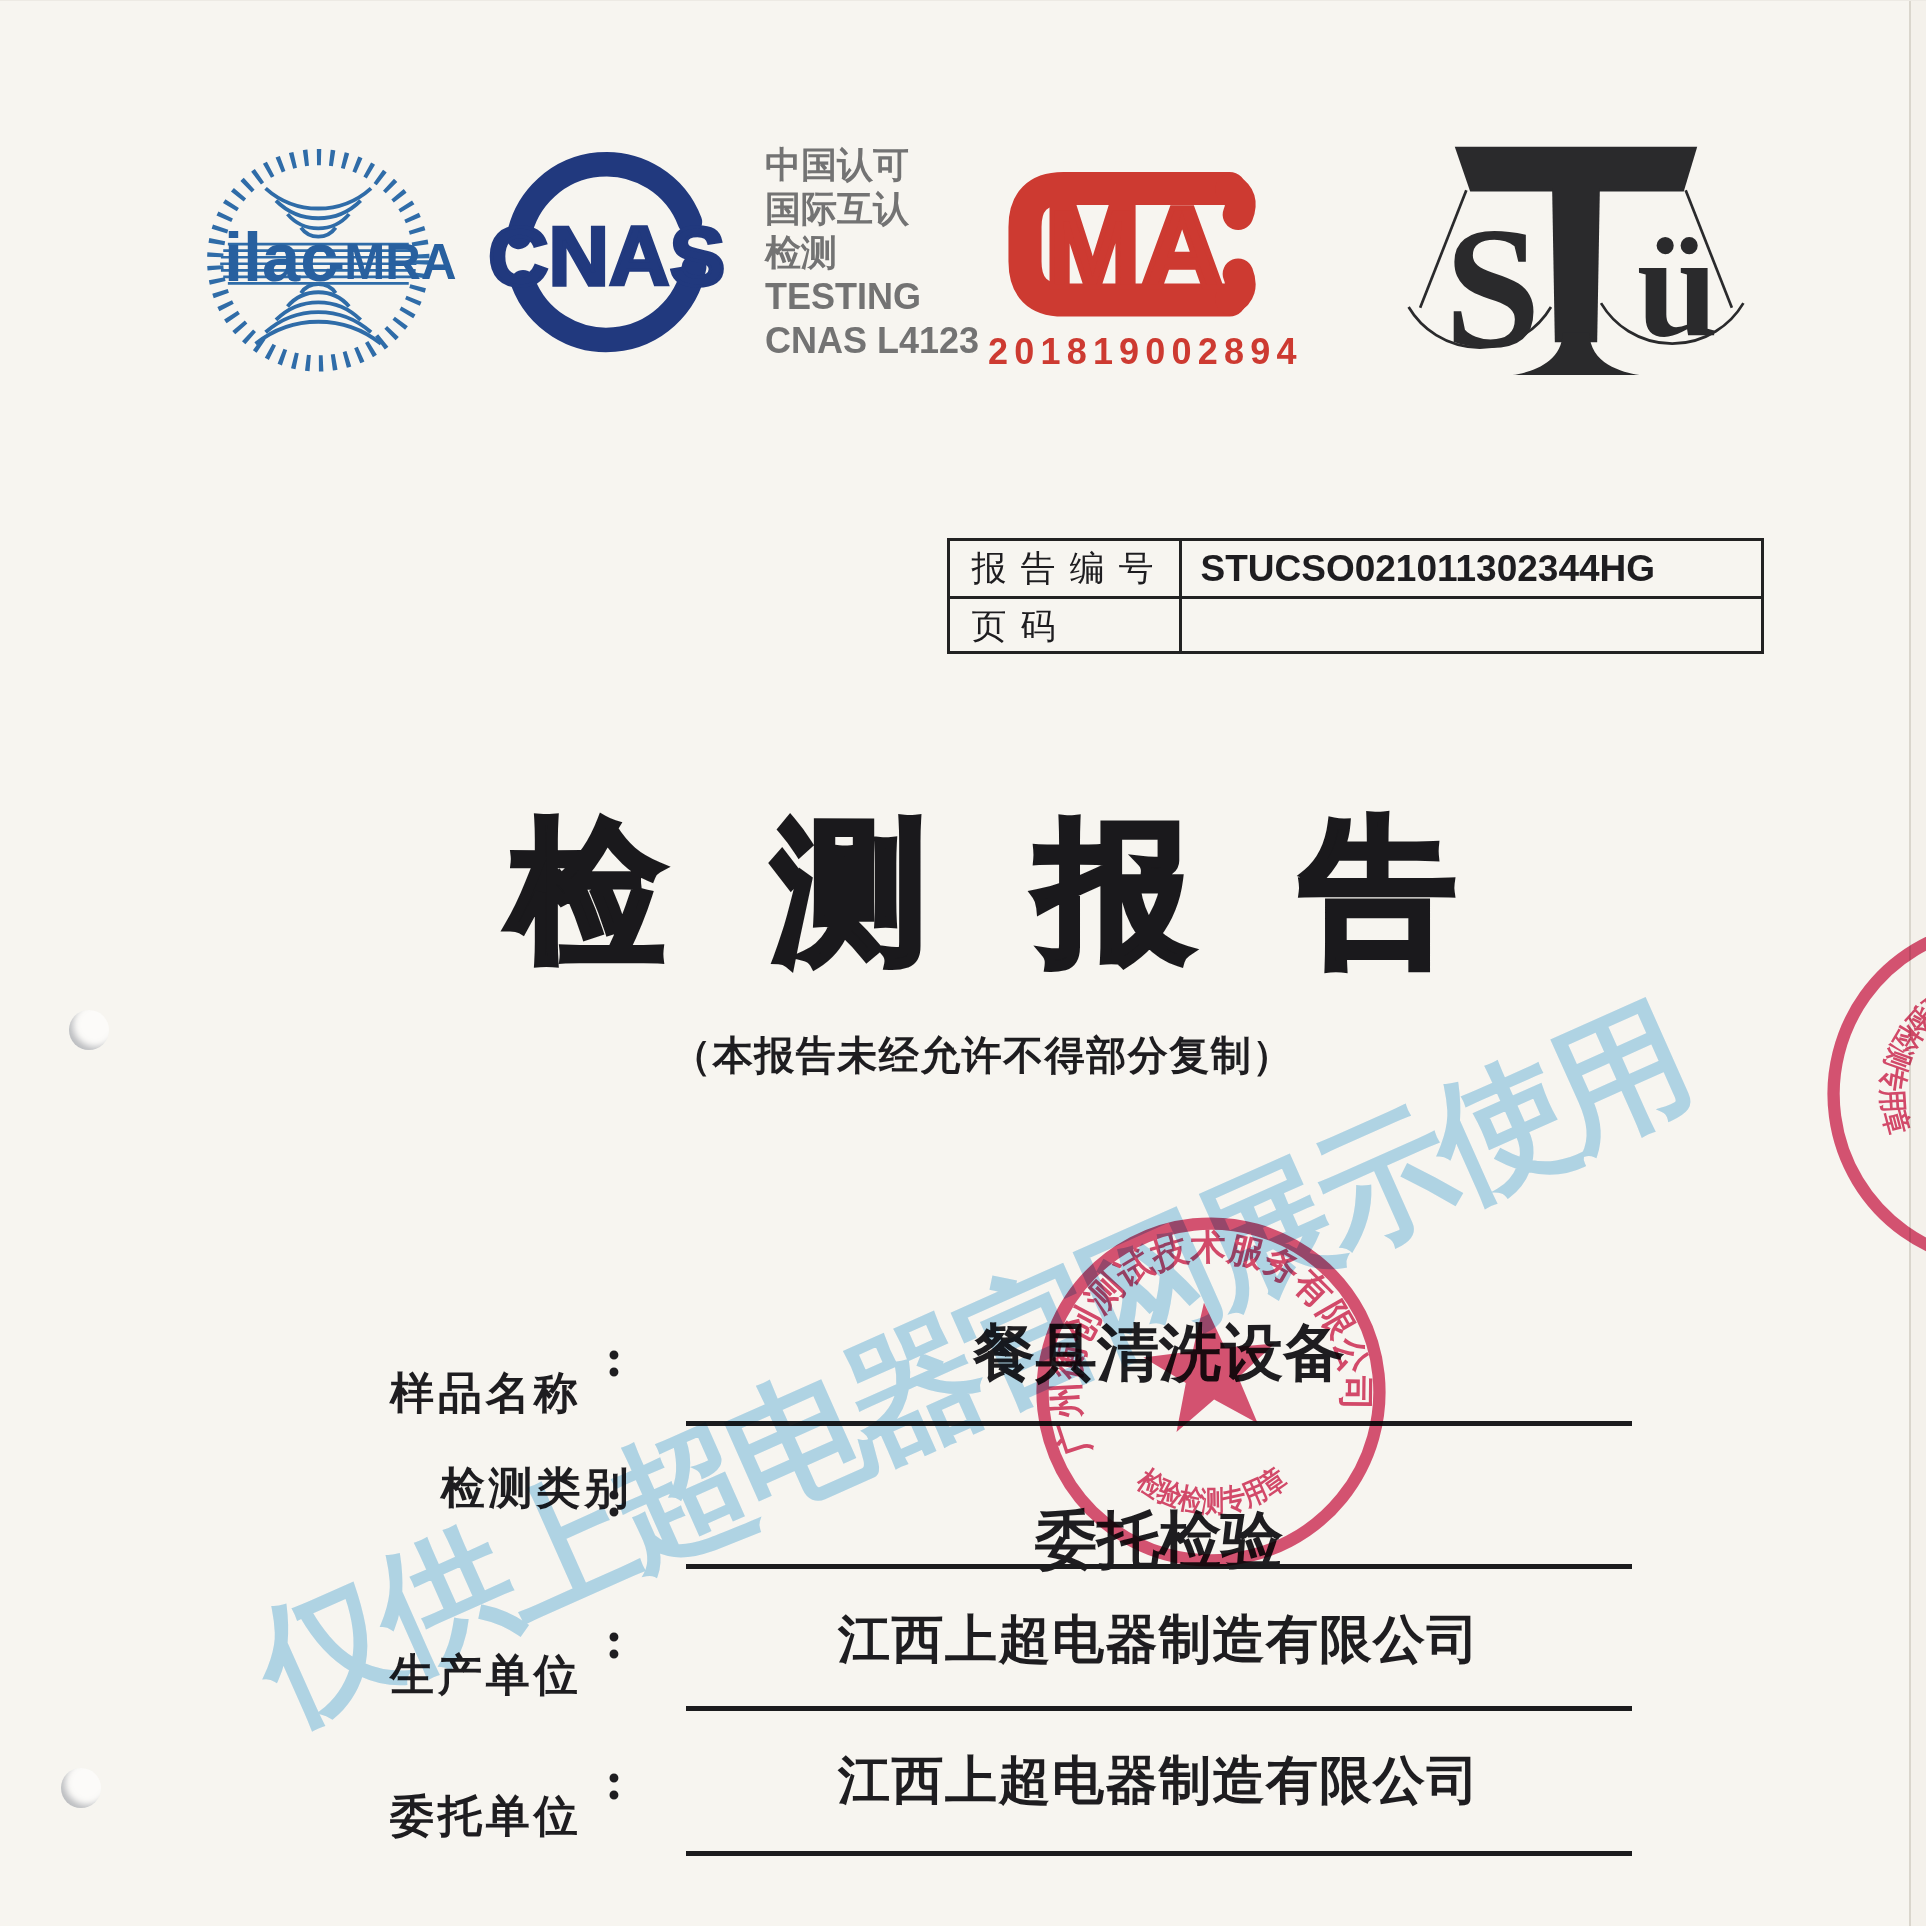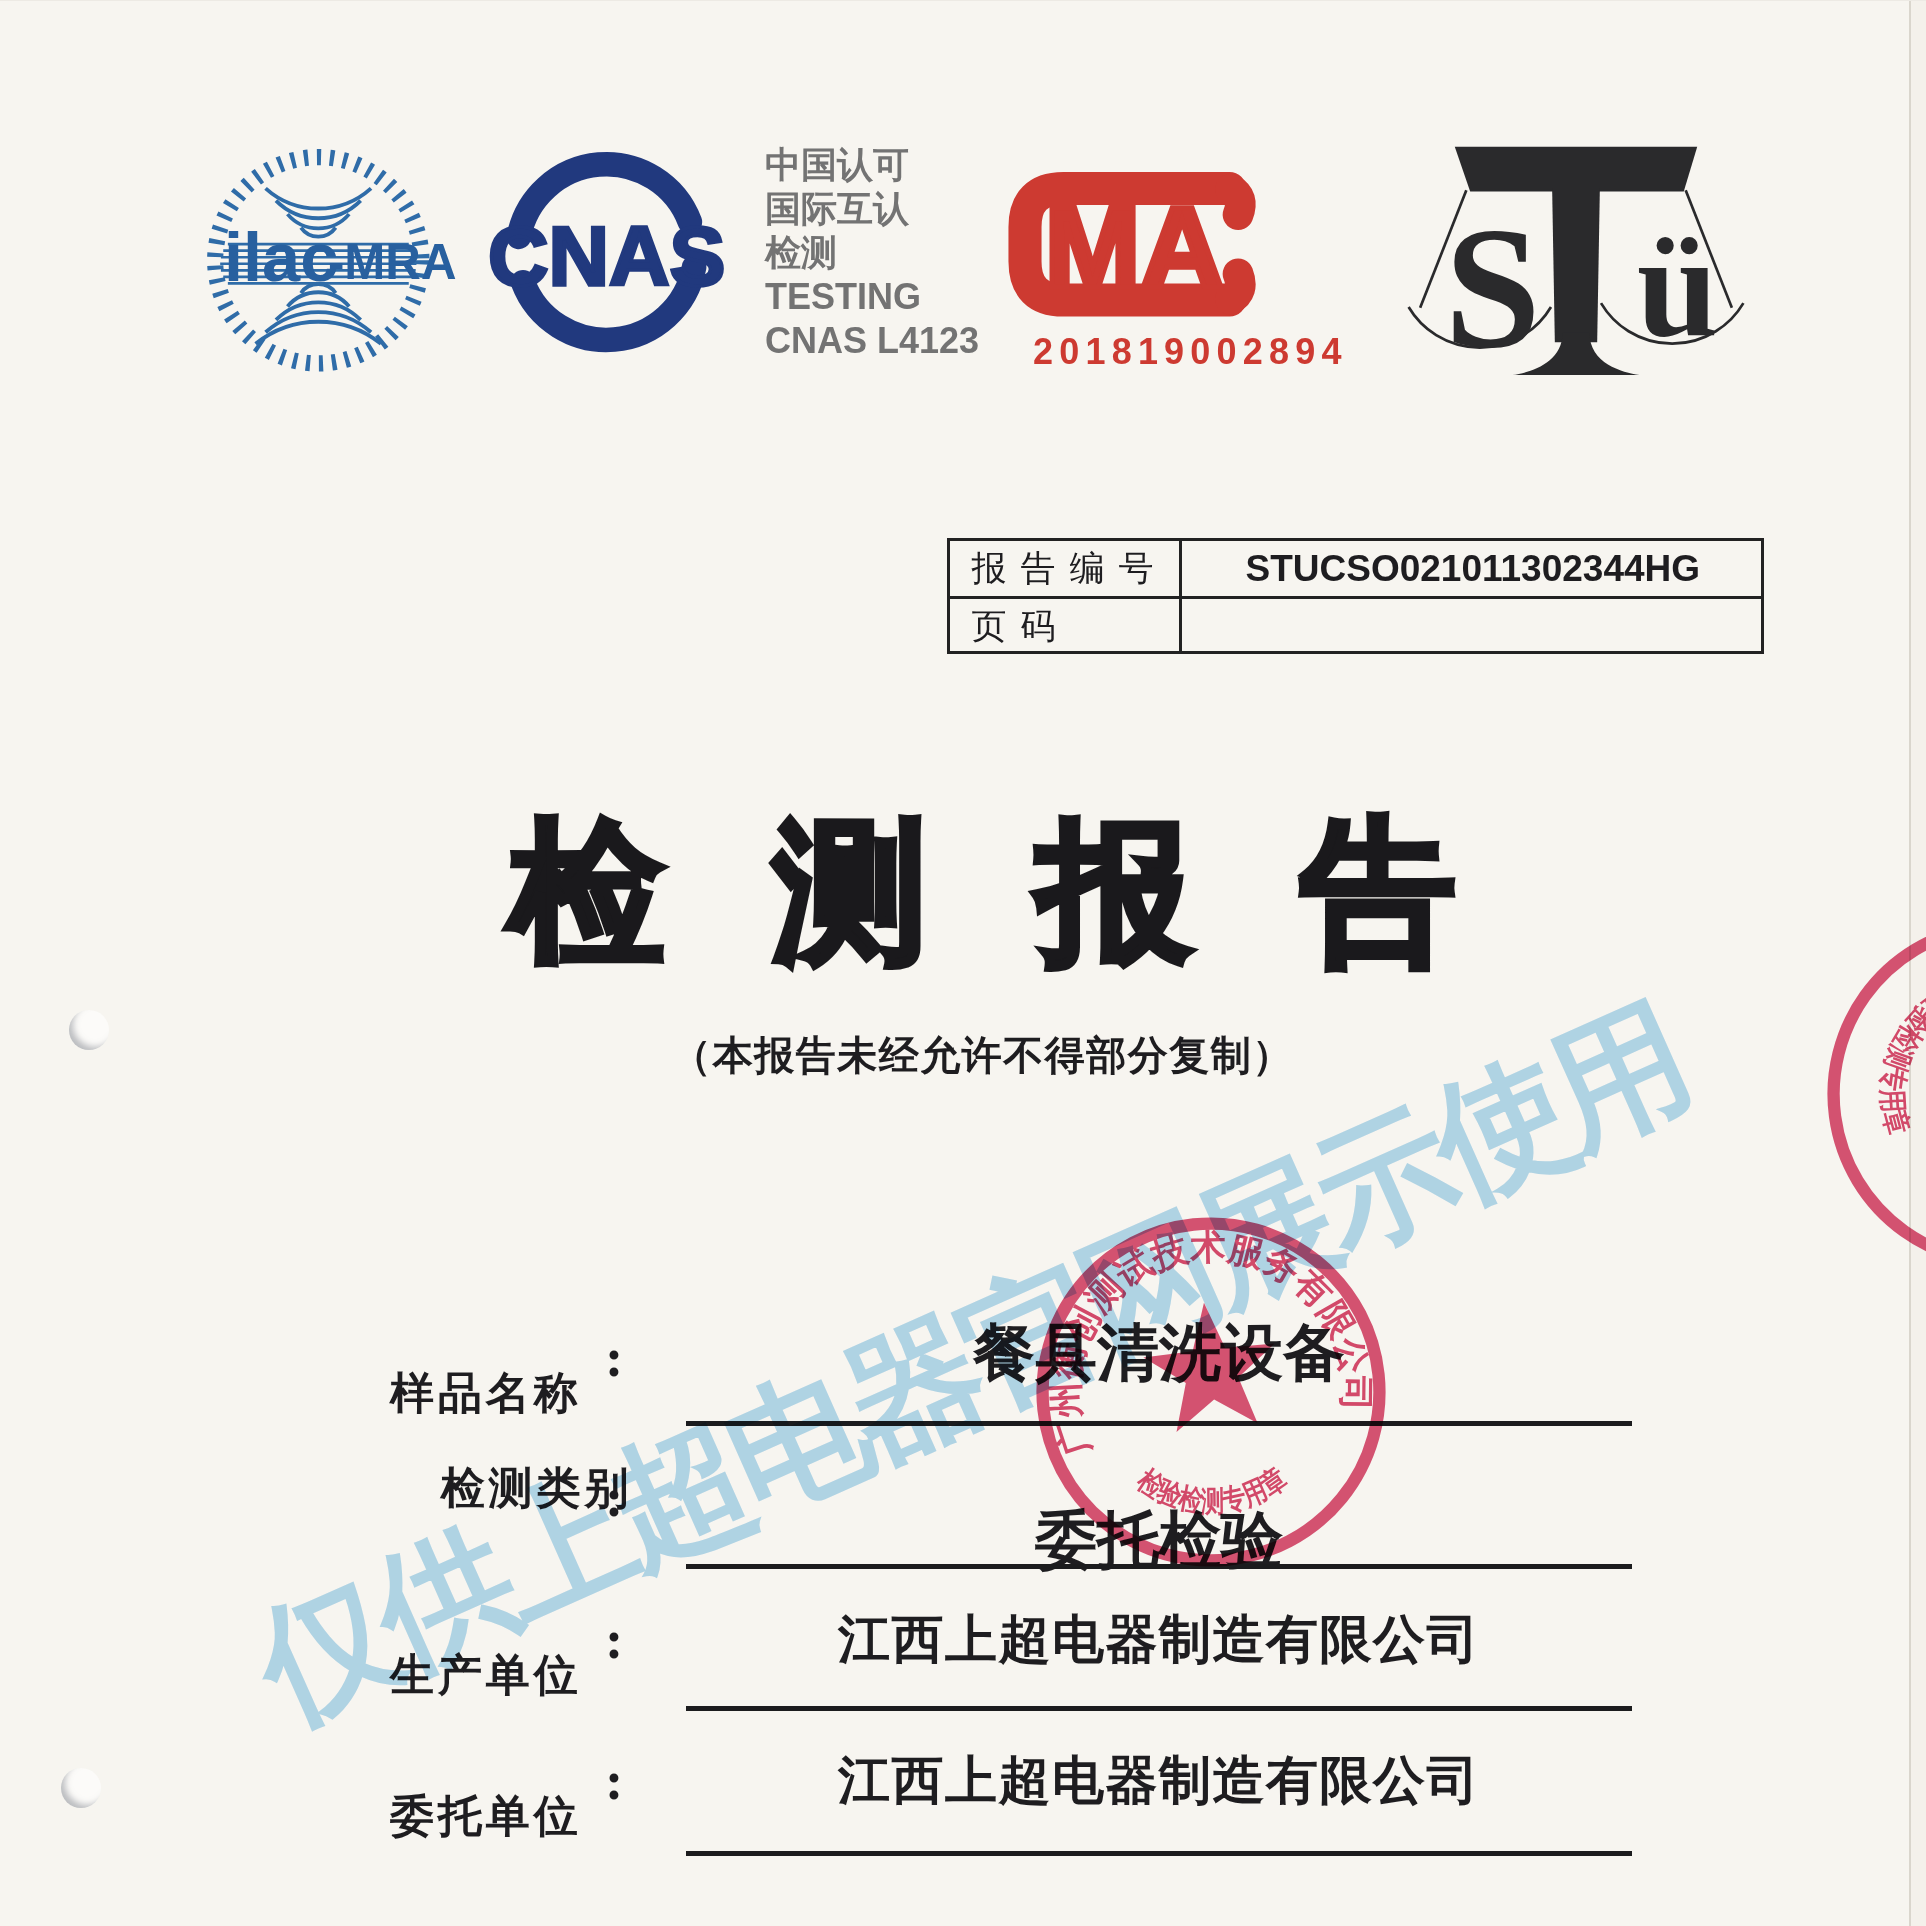--- a/index.html
+++ b/index.html
@@ -13,32 +13,32 @@
   .edge-right-line{left:1909px;top:0;width:1.9px;height:2702px;background:#c2bcb1;opacity:.55;}
   .edge-right-strip{left:1911px;top:0;width:54px;height:2702px;background:#f4f1eb;}
   .edge-top{left:0;top:0;width:1965px;height:1.2px;background:#edeae4;}
   
   .hole{width:40px;height:40px;border-radius:50%;background:#fcfbf9;
         box-shadow:inset 6.2px -5.4px 6.2px -2.3px rgba(125,130,138,.5);}
   
   .acc-block{width:216px;font-family:"Liberation Sans", sans-serif;
              font-weight:bold;font-size:36px;line-height:44px;color:#737373;}
   .cma-number{width:304px;text-align:center;font-family:"Liberation Sans", sans-serif;
-              font-weight:bold;font-size:36px;letter-spacing:6.2px;color:#cd3a31;margin-left:45px;}
+              font-weight:bold;font-size:36px;letter-spacing:6.2px;color:#cd3a31;}
   
   .meta-table{left:947px;top:538px;width:817px;height:116px;
               border:3.5px solid #222;box-sizing:border-box;}
   .meta-row{display:flex;height:55px;}
   .meta-row.first{border-bottom:3.5px solid #222;}
   .meta-label{width:232px;border-right:3.5px solid #222;box-sizing:border-box;
               display:flex;align-items:center;padding-left:21.6px;
               font-size:35px;font-weight:normal;letter-spacing:14px;}
   .meta-value{flex:1;display:flex;align-items:center;padding-left:18.5px;
               font-size:37px;font-weight:bold;font-family:"Liberation Sans", sans-serif;
-              transform-origin:left center;margin-left:45px;}
+              transform-origin:left center;}
   .meta-value.cn{font-family:"Liberation Serif", serif;letter-spacing:2.3px;}
   
   .doc-title{left:0;top:809px;width:1965px;text-align:center;
              font-family:"Liberation Sans", sans-serif;
              font-size:154px;font-weight:900;line-height:166px;
              letter-spacing:110px;text-indent:110px;
              -webkit-text-stroke:6.2px #1a191c;color:#1a191c;}
   .doc-subtitle{left:0;top:1028px;width:1965px;text-align:center;
                 font-size:40px;font-weight:bold;letter-spacing:1.5px;}
   

